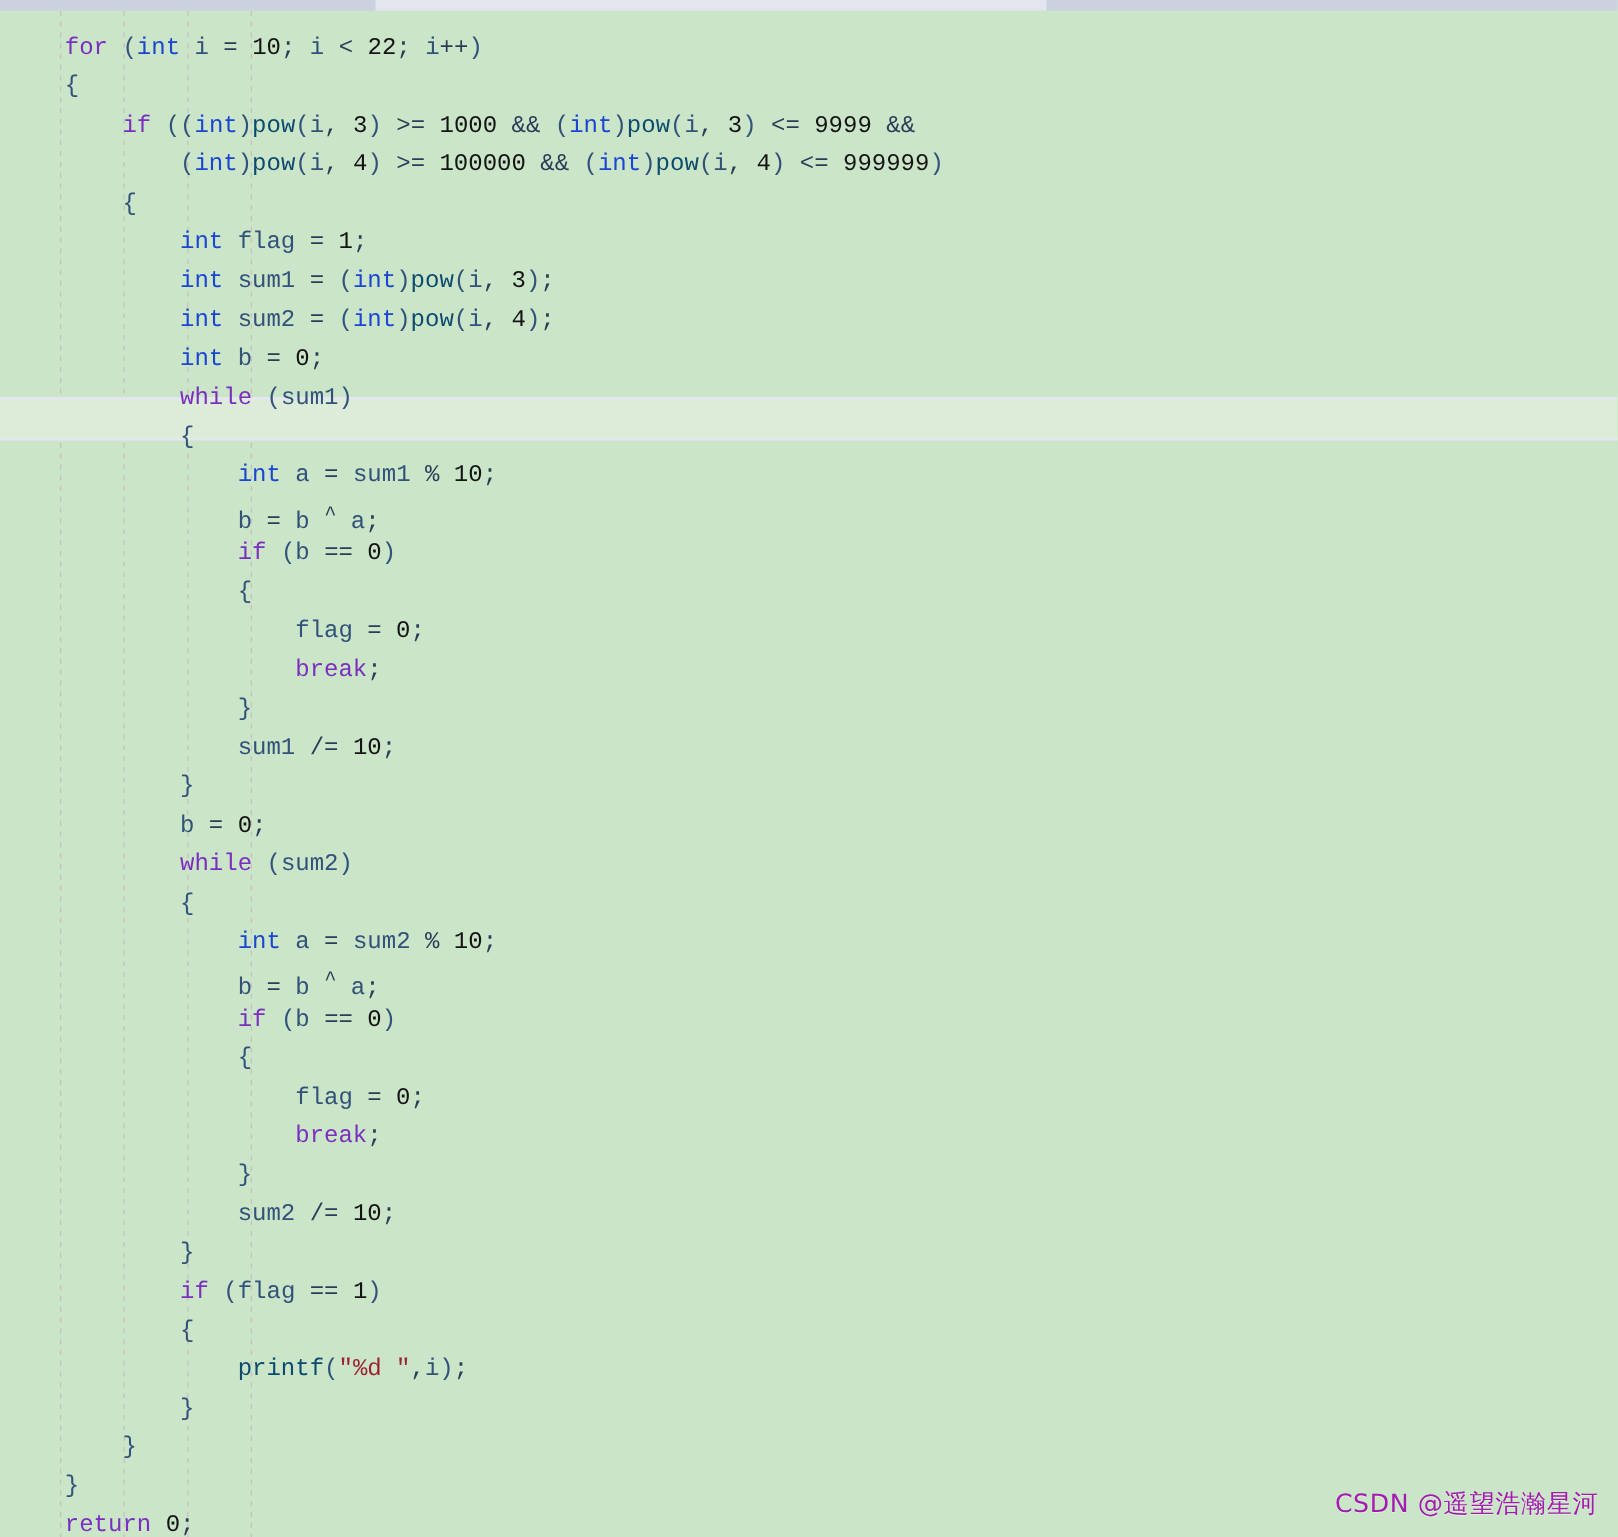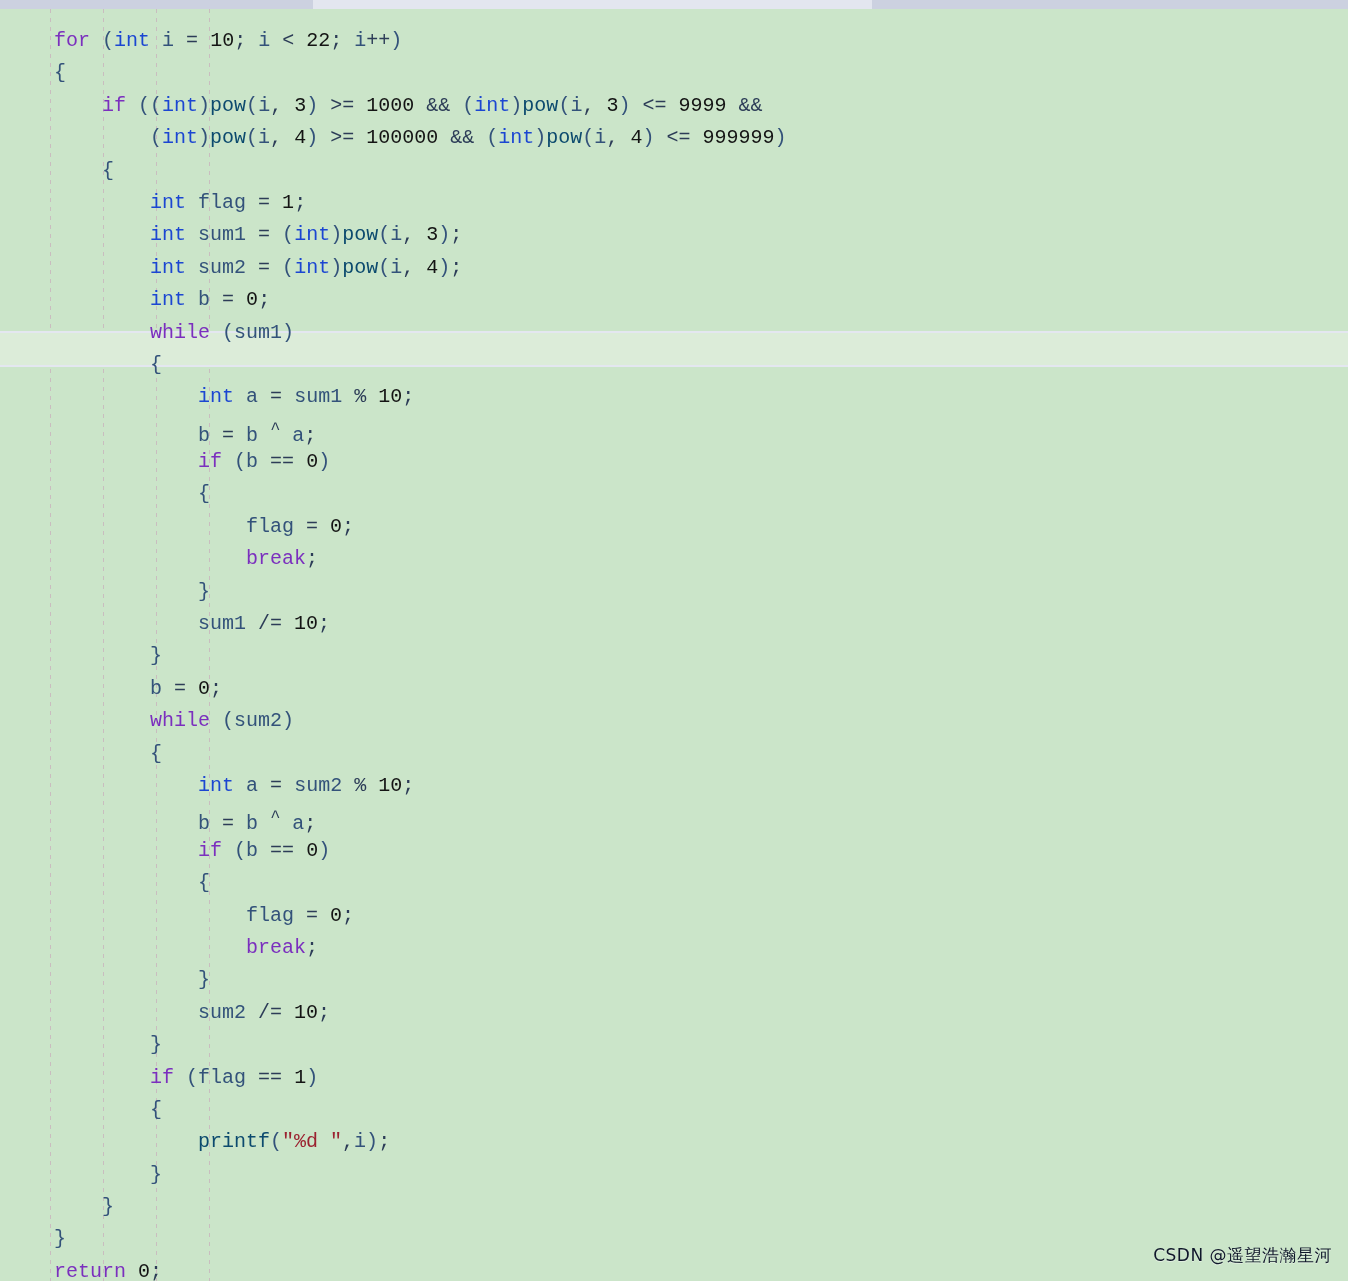--- a/index.html
+++ b/index.html
@@ -96,22 +96,22 @@
   .pun  { color: #33527a; }            
   .str  { color: #9b2230; }            
   .xor  { vertical-align: 0.42em; font-size: 0.85em; }
 
   
   #watermark {
     position: absolute;
     right: 16px;
     bottom: 14px;
     font-family: "DejaVu Sans", "Liberation Sans", sans-serif;
-    font-size: 17px;
-    color: #0f172a;
+    font-size: 21px;
+    color: #a21caf;
     text-shadow: 0 1px 0 #e2efe0;
     letter-spacing: .5px;
     user-select: none;
     white-space: nowrap;
   }
 </style>
 </head>
 <body>
 
 <div id="hscroll" style="background: rgb(204, 209, 224);">

